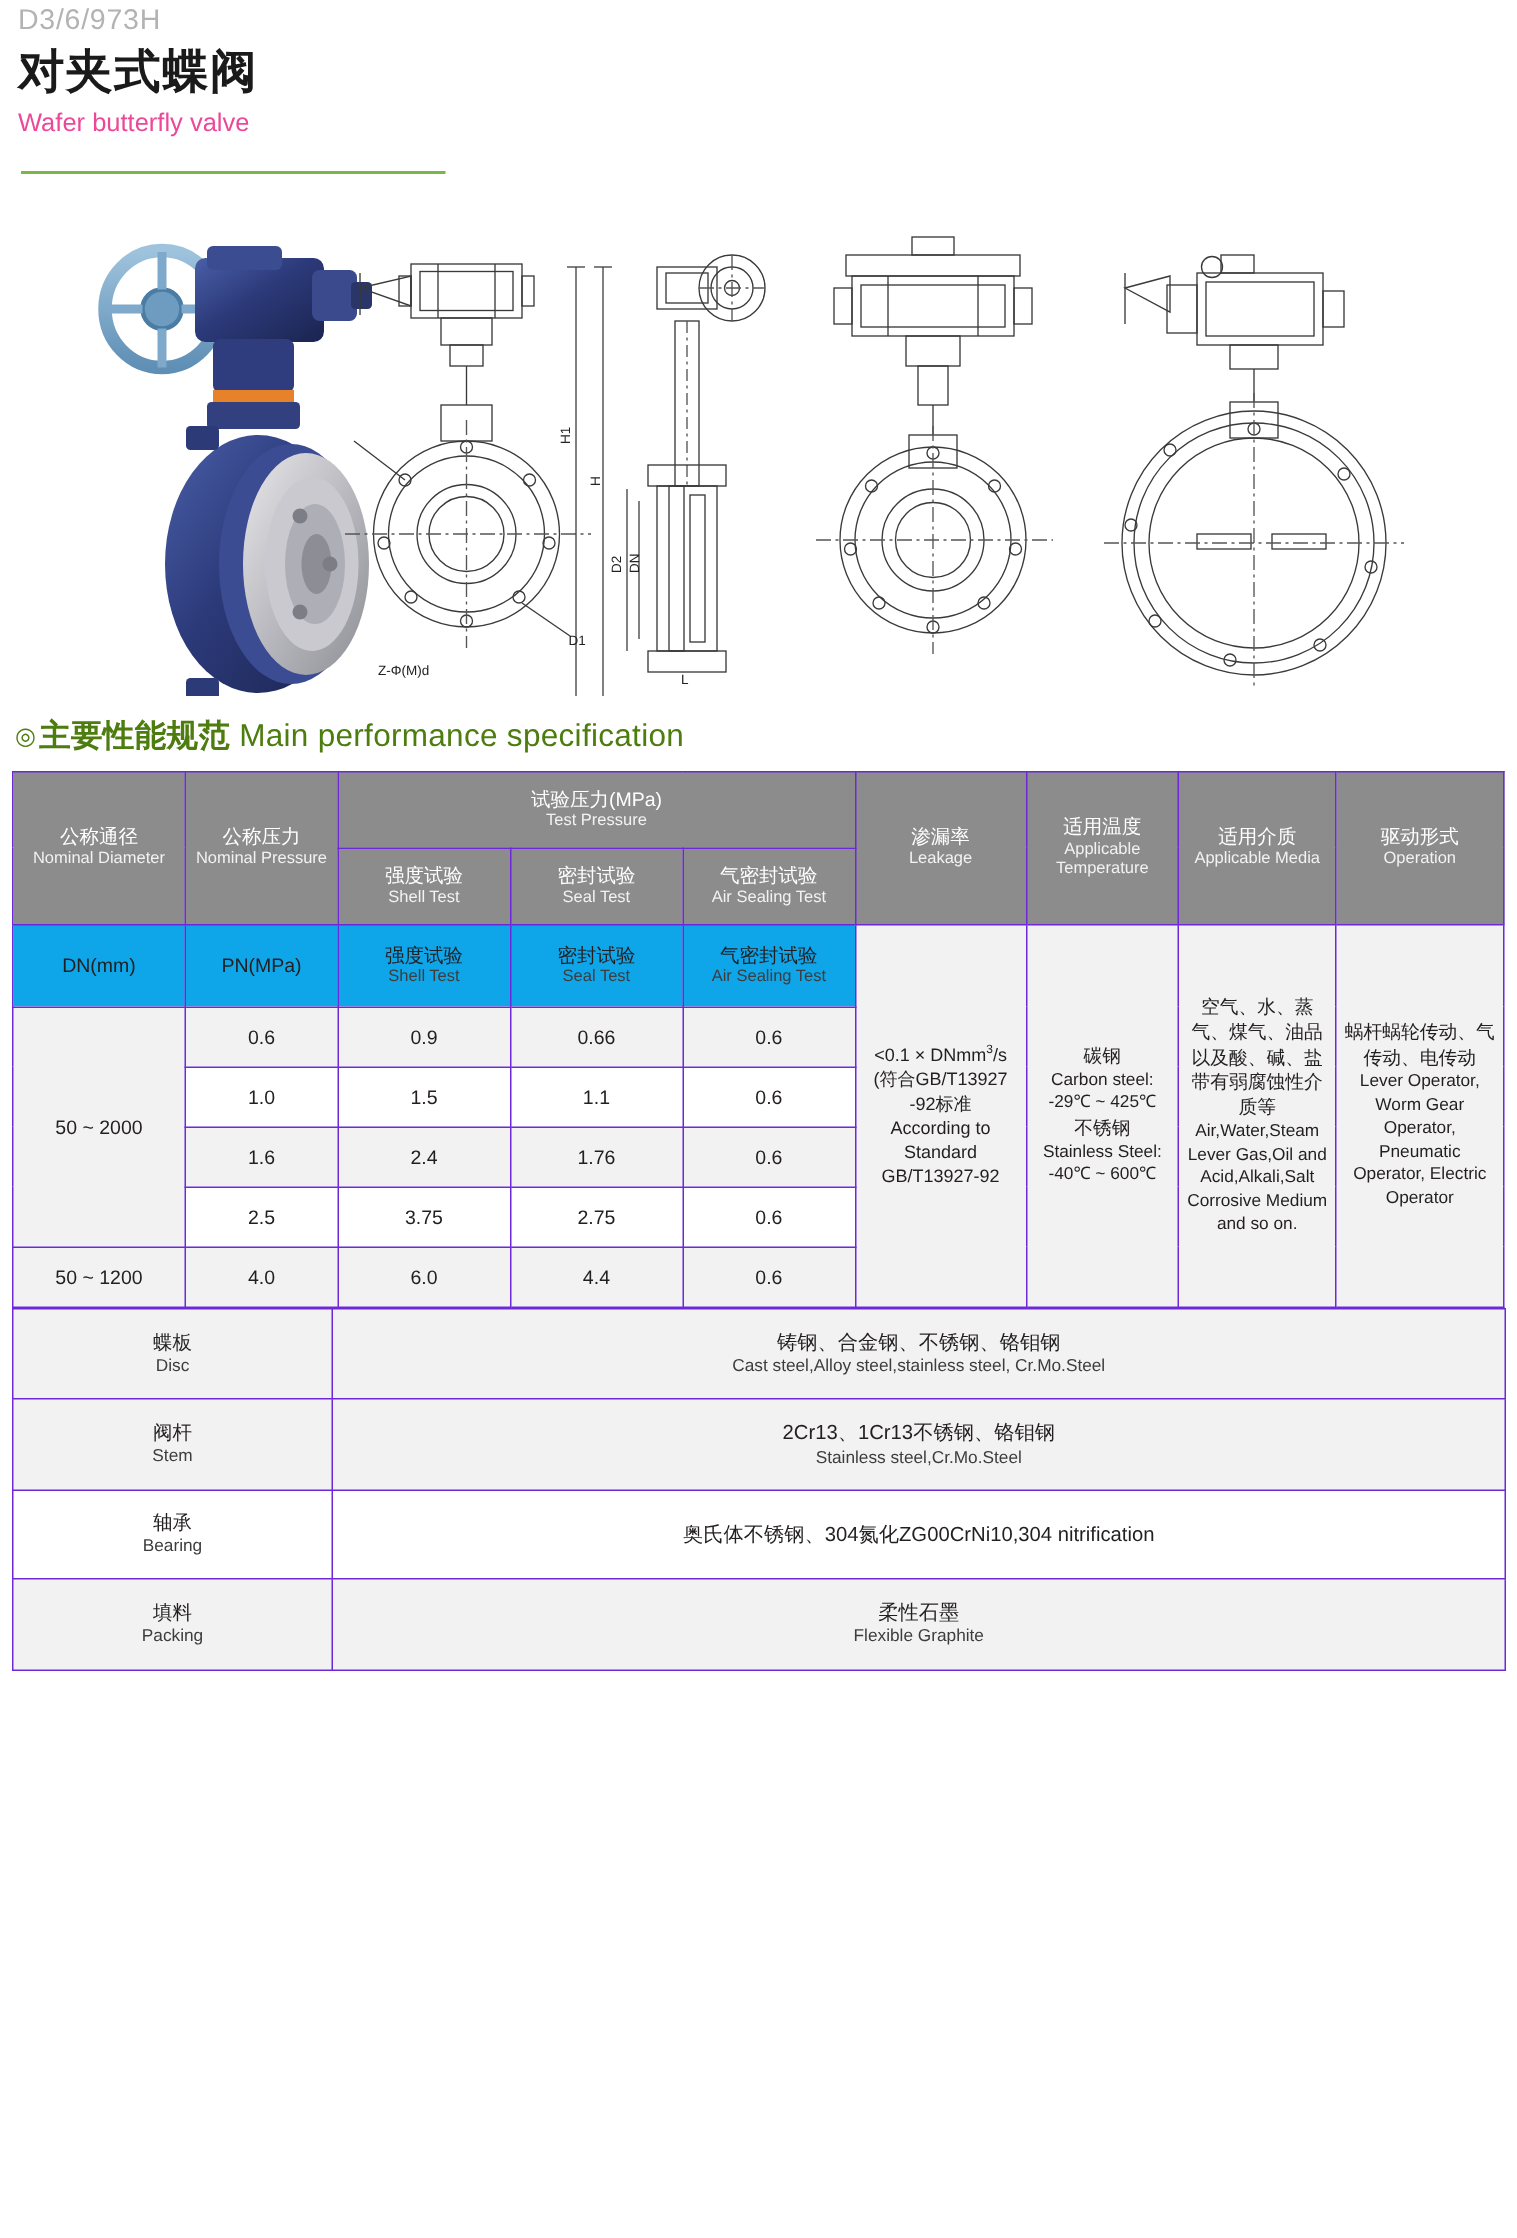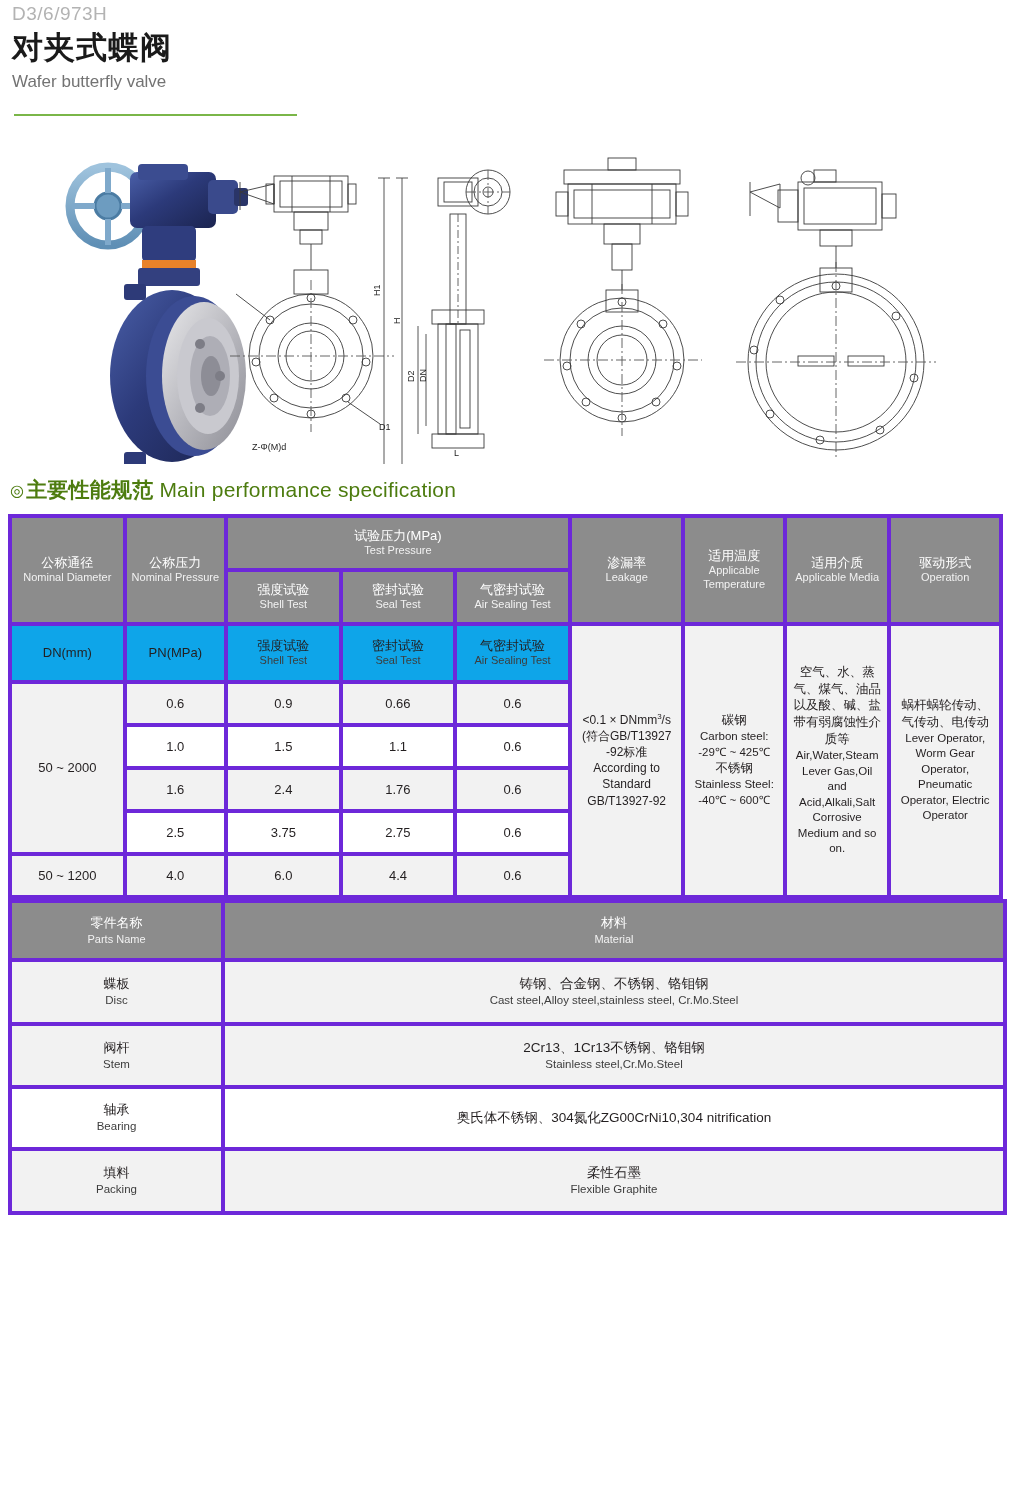--- a/index.html
+++ b/index.html
@@ -27,21 +27,21 @@
   .title-cn {
     font-size: 31px;
     font-weight: 700;
     color: #1a1a1a;
     line-height: 1.25;
     margin-top: 4px;
     letter-spacing: 1px;
   }
   .title-en {
     font-size: 17px;
-    color: #737373;
+    color: #ec4899;
     line-height: 1.3;
     margin-top: 3px;
     font-weight: 400;
   }
   .rule {
     width: 283px;
     height: 2px;
     background: #7ab648;
     margin-top: 21px;
     margin-left: 2px;
@@ -62,21 +62,21 @@
     margin: 12px 0 10px 2px;
     letter-spacing: 0.2px;
     font-weight: 400;
   }
   .section-head .bullet { margin-right: 2px; font-size: 16px; vertical-align: 1px;}
   .section-head .cn { font-weight: 700; }
 
   
   table { border-collapse: collapse; width: 995px; table-layout: fixed; }
   table td, table th {
-    border: 4px solid #6d28d9;
+    border: 1px solid #6d28d9;
     text-align: center;
     vertical-align: middle;
     font-weight: 400;
   }
   .thead-cell {
     background: #8c8c8c;
     color: #ffffff;
     padding: 10px 3px;
     line-height: 1.25;
   }
@@ -480,30 +480,20 @@
     </tbody>
   </table>
 
 
   <table>
     <colgroup>
         <col style="width:213px">
         <col style="width:782px">
       </colgroup>
     <tbody>
-      <tr>
-        <td class="mt-head">
-          <span class="cn">零件名称</span>
-          <span class="en">Parts Name</span>
-        </td>
-        <td class="mt-head">
-          <span class="cn">材料</span>
-          <span class="en">Material</span>
-        </td>
-      </tr>
 
       <tr class="row-grey">
         <td class="mt-name">
           <span class="cn">蝶板</span>
           <span class="en">Disc</span>
         </td>
         <td class="mt-val">
           <span class="cn">铸钢、合金钢、不锈钢、铬钼钢</span>
           <span class="en">Cast steel,Alloy steel,stainless steel, Cr.Mo.Steel</span>
         </td>

